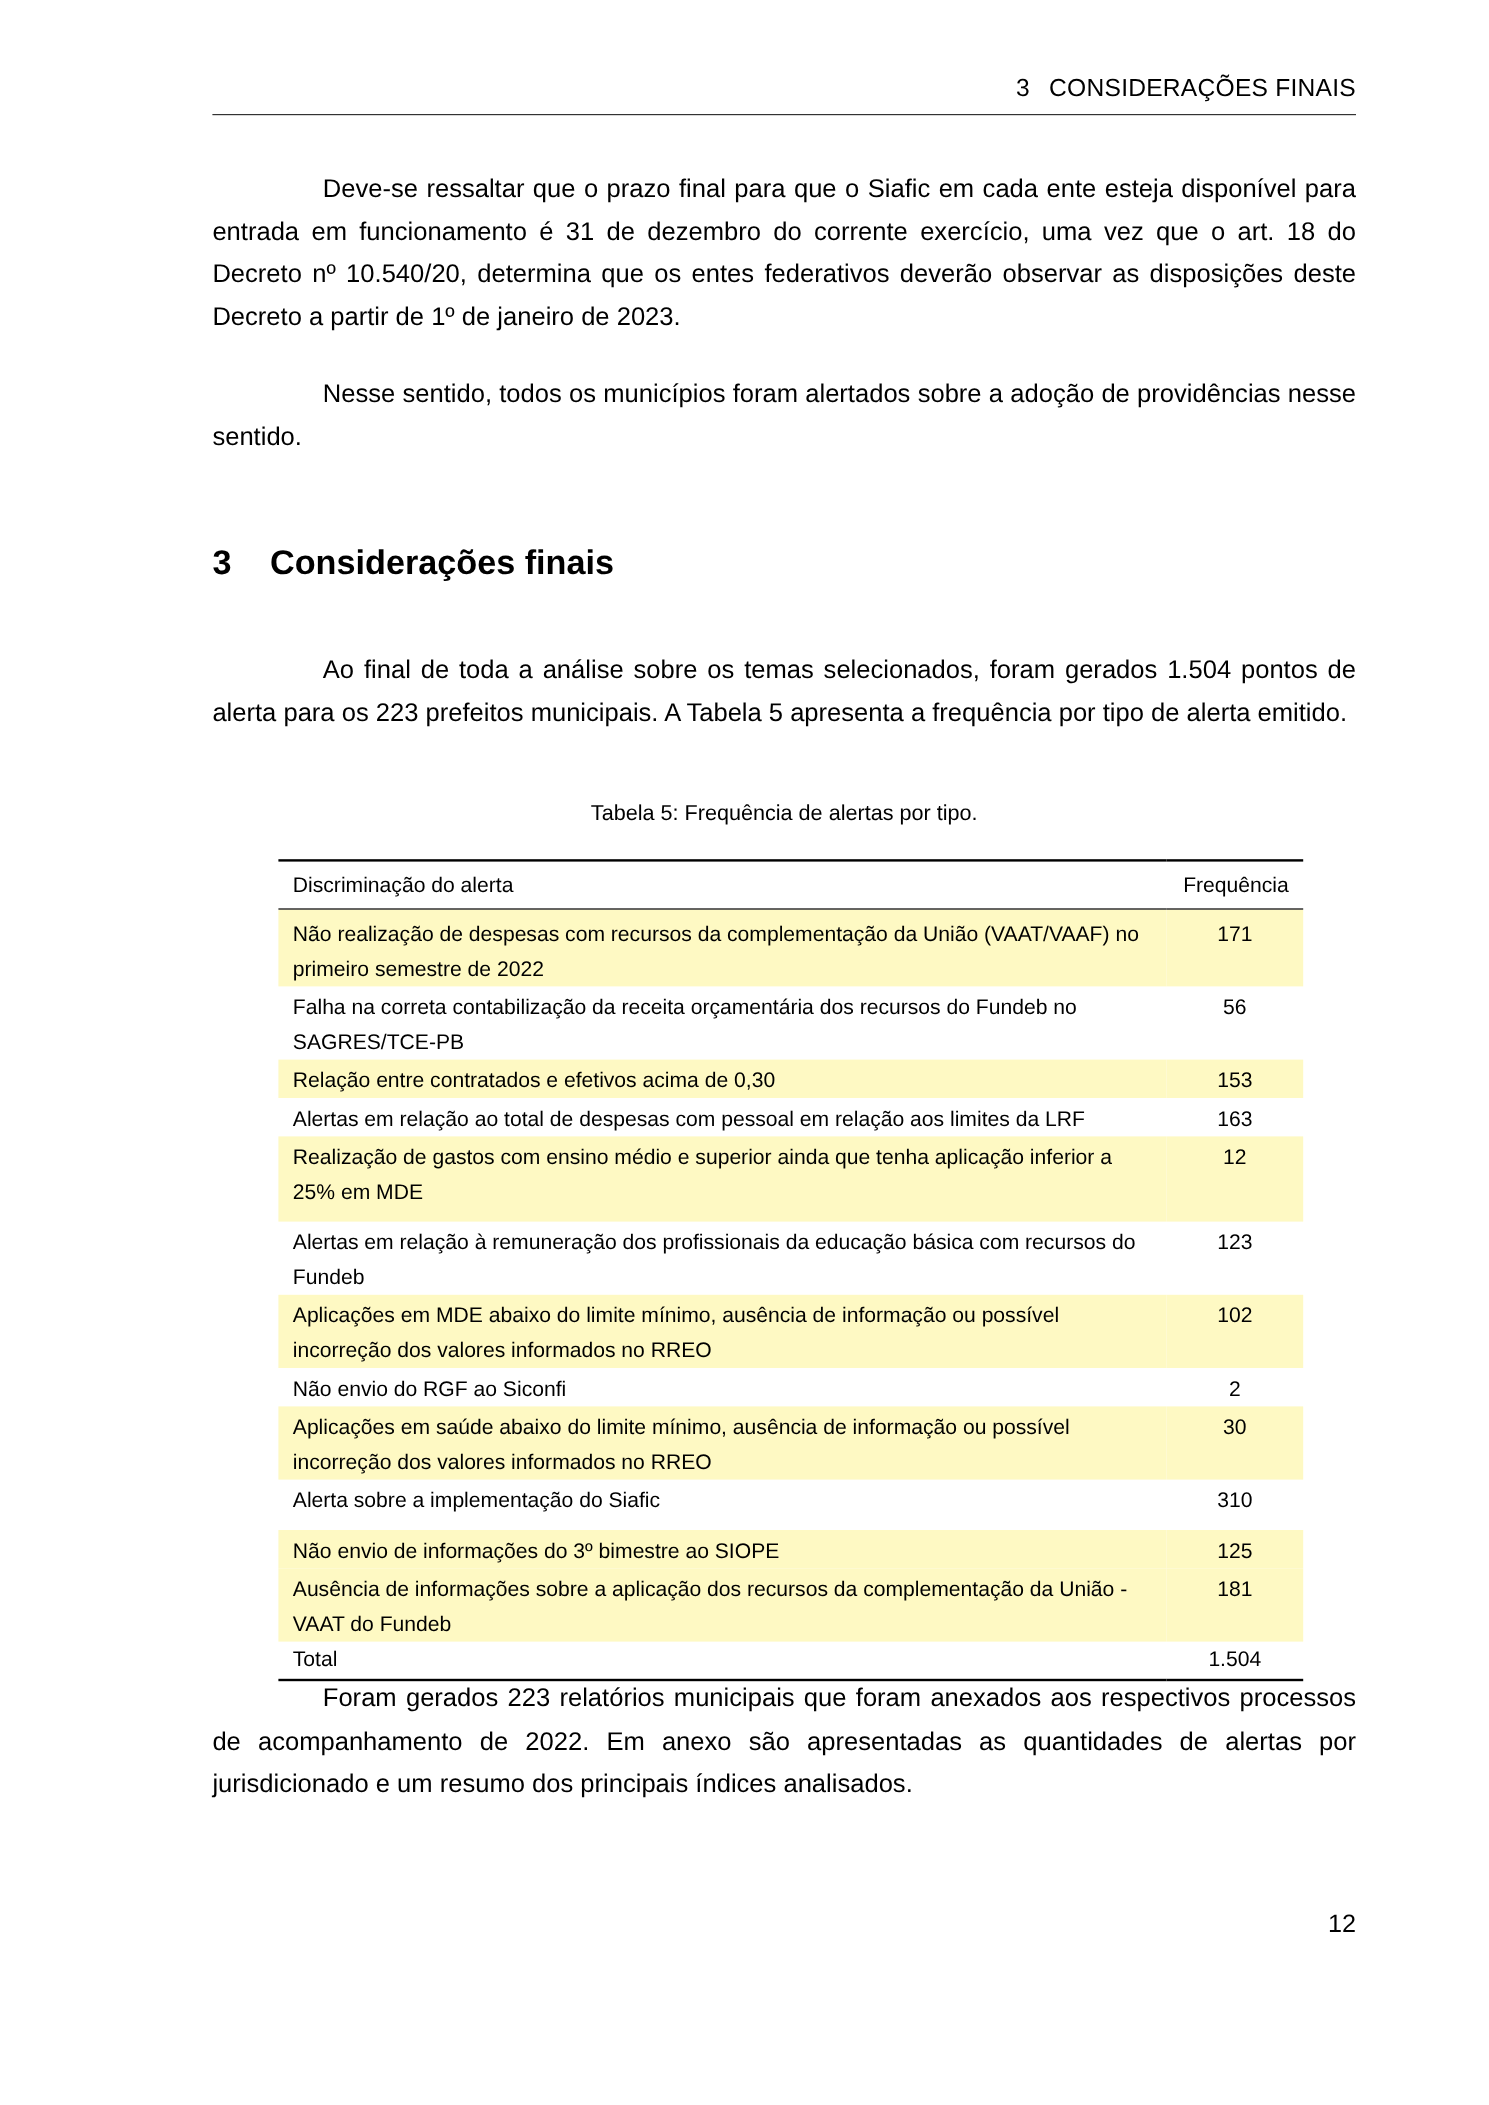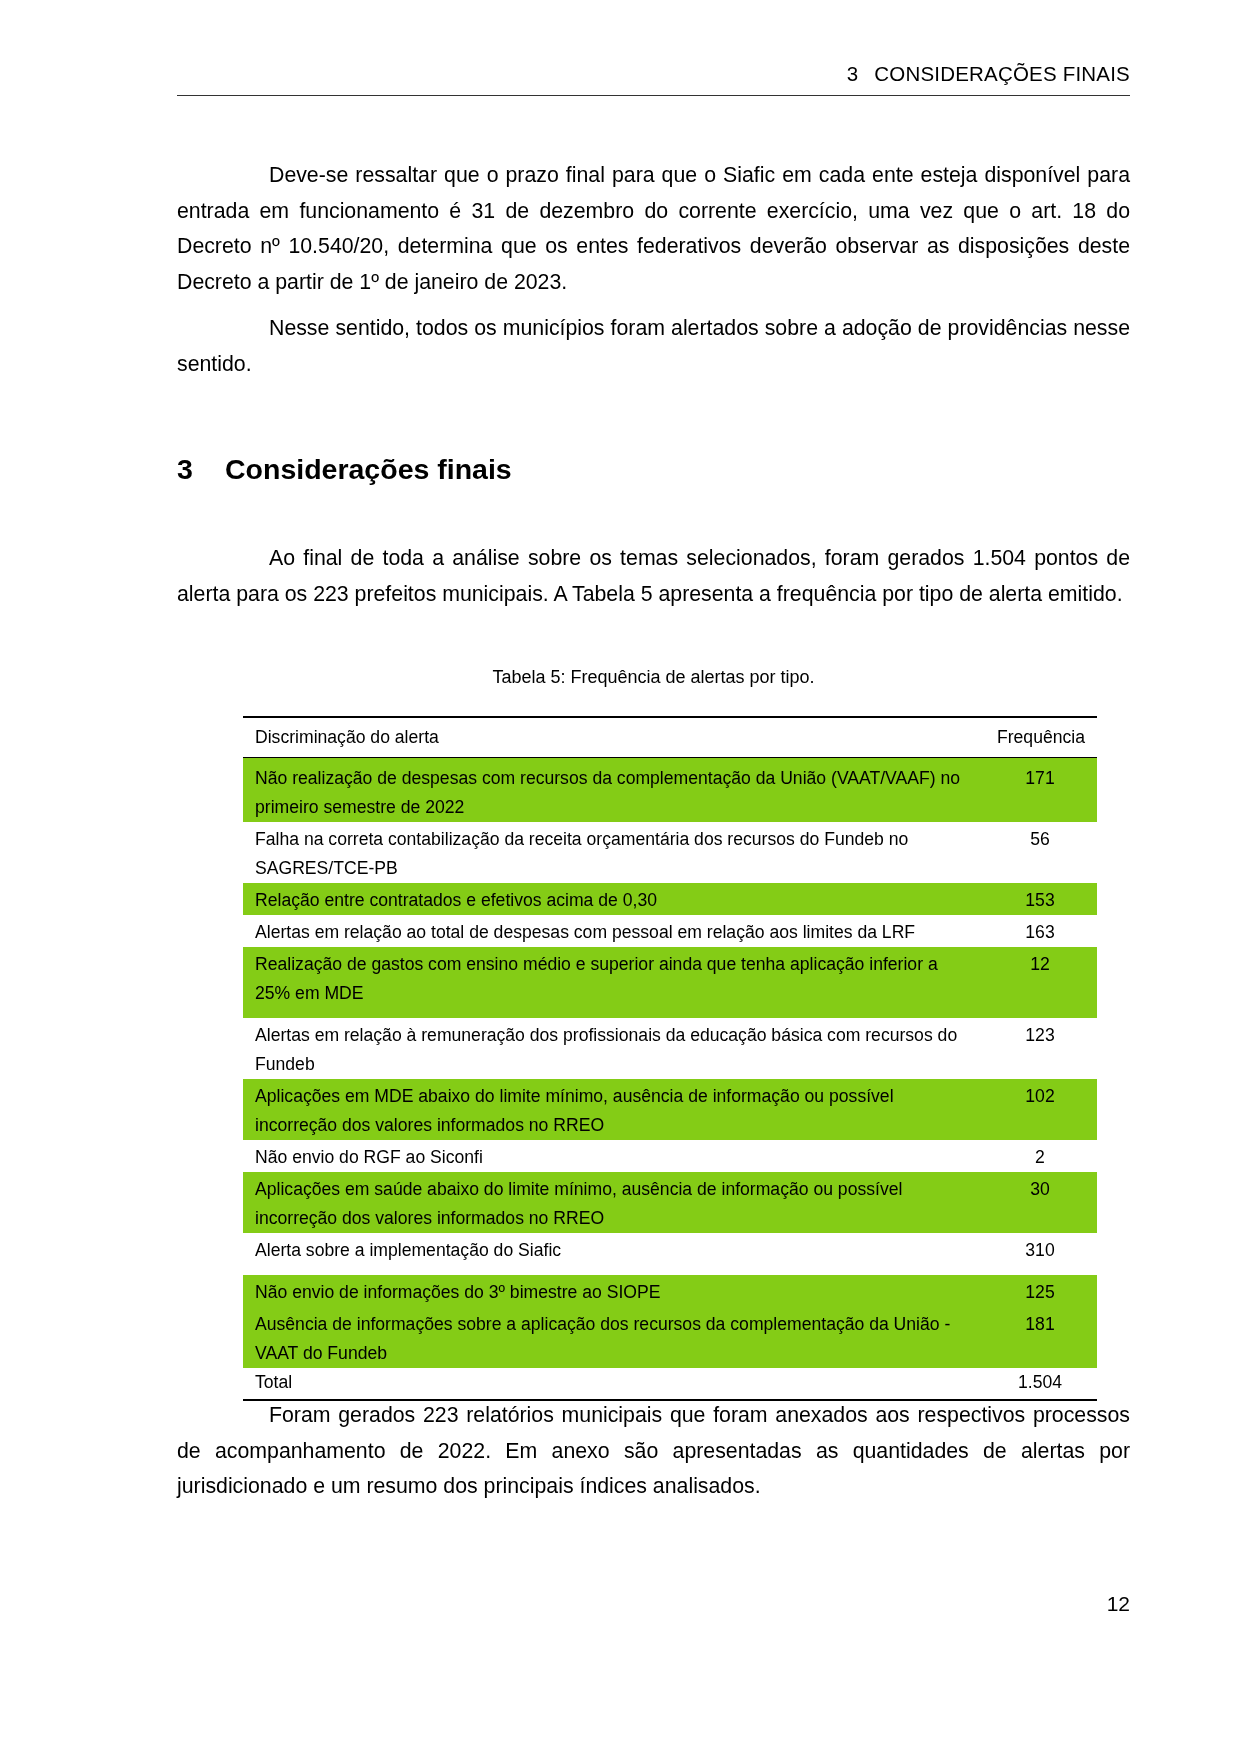--- a/index.html
+++ b/index.html
@@ -14,42 +14,42 @@
   .running-header .num { margin-right: 16px; }
   .header-rule {
     position: absolute; left: 177px; top: 95px; width: 953px; height: 0;
     border-top: 1.3px solid #333;
   }
   .para {
     position: absolute; left: 177px; width: 953px;
     font-size: 21.3px; line-height: 35.5px; text-align: justify; margin: 0;
   }
   .para .indent { display: inline-block; width: 92px; }
-  #p1 { top: 158px; }
+  #p1 { top: 140px; }
   #p2 { top: 311px; }
   #p3 { top: 541px; }
   #p4 { top: 1398px; }
   .section-heading {
     position: absolute; left: 177px; top: 453px; margin: 0;
     font-size: 28.5px; font-weight: bold;
   }
   .section-heading .sec-num { display: inline-block; width: 48px; }
   .caption {
     position: absolute; left: 177px; top: 667px; width: 953px;
     text-align: center; font-size: 18px;
   }
-  .table-wrap { position: absolute; left: 243px; top: 716px; width: 854px; }
+  .table-wrap { position: absolute; left: 232px; top: 716px; width: 854px; }
   table { width: 100%; border-collapse: collapse; font-size: 17.6px; }
   table thead tr { border-top: 2px solid #000; border-bottom: 1.3px solid #000; }
   table tbody tr.total-row { border-bottom: 2px solid #000; }
   th { font-weight: normal; text-align: left; padding: 9px 12px 9px 12px; }
   th.freq { text-align: right; padding-right: 12px; }
   td { padding: 3px 12px 0 12px; line-height: 29px; vertical-align: top; }
   td.freq { text-align: center; width: 90px; }
-  tr.shaded td { background: #84cc16; }
+  tr.shaded td { background: #fef9c3; }
   tr.first td { padding-top: 6px; }
   tr.extra td { padding-bottom: 10px; }
   tr.total-row td { font-weight: normal; padding-top: 0; padding-bottom: 2px; }
   .page-number {
     position: absolute; left: 177px; top: 1592px; width: 953px;
     text-align: right; font-size: 21px;
   }
 </style>
 </head>
 <body>

